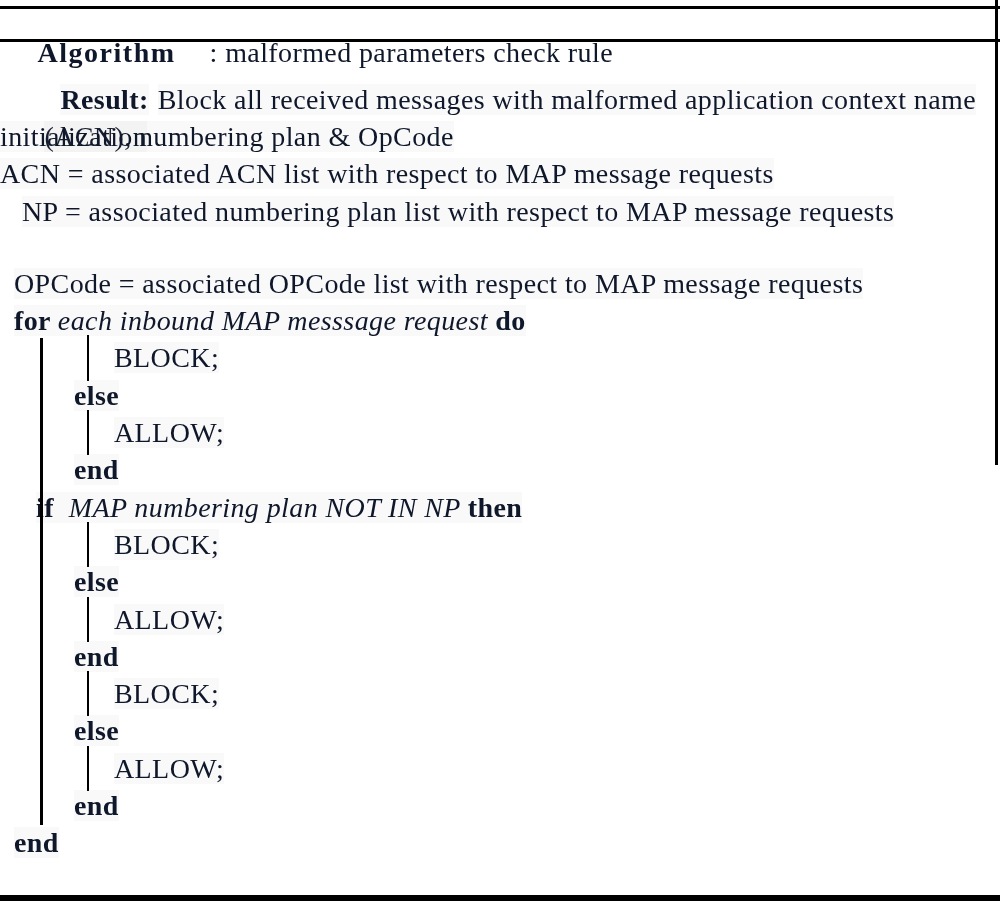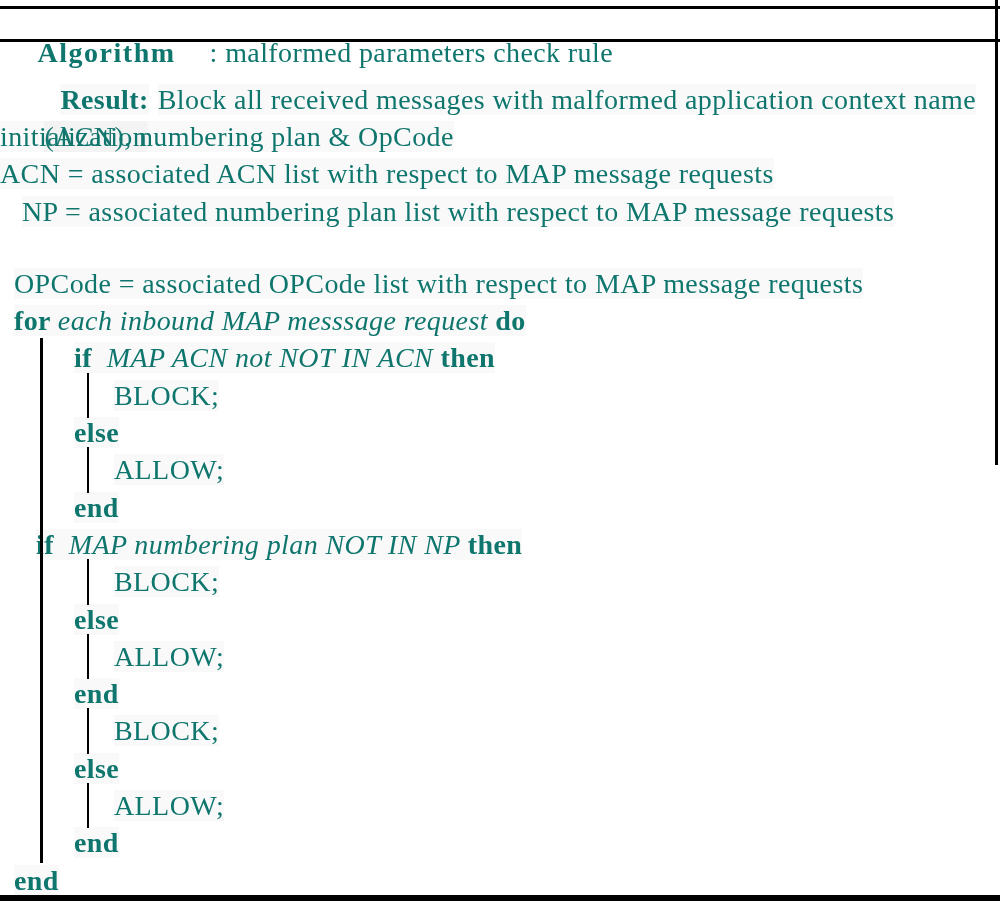--- a/index.html
+++ b/index.html
@@ -5,21 +5,21 @@
   html, body {
     margin: 0;
     padding: 0;
     background: #ffffff;
   }
   .figure {
     position: relative;
     width: 1000px;
     height: 905px;
     background: #ffffff;
-    color: #0f766e;
+    color: #0f172a;
     font-family: "Liberation Serif", "DejaVu Serif", serif;
     font-size: 28px;
     letter-spacing: 0.4px;
     overflow: hidden;
   }
   .hrule {
     position: absolute;
     left: 0;
     right: 0;
     background: #000000;
@@ -123,21 +123,20 @@
       <span class="seg">(ACN), numbering plan &amp; OpCode</span>
     </div>
   </div>
 
   <div class="code-body">
       <div class="code-row" style=""><span class="seg plain">initialization</span></div>
       <div class="code-row" style=""><span class="seg plain">ACN = associated ACN list with respect to MAP message requests</span></div>
       <div class="code-row" style="padding-left: 22px;"><span class="seg plain">NP = associated numbering plan list with respect to MAP message requests</span></div>
       <div class="code-row" style="padding-left: 14px; margin-top: 35px;"><span class="seg plain">OPCode = associated OPCode list with respect to MAP message requests</span></div>
       <div class="code-row" style="padding-left: 14px;"><span class="seg bold">for </span><span class="seg italic">each inbound MAP messsage request </span><span class="seg bold">do</span></div>
-      <div class="code-row" style="padding-left: 74px;"><span class="vrule outer"></span><span class="seg bold">if  </span><span class="seg italic">MAP ACN not NOT IN ACN </span><span class="seg bold">then</span></div>
       <div class="code-row" style="padding-left: 114px;"><span class="vrule outer"></span><span class="vrule inner"></span><span class="seg plain">BLOCK;</span></div>
       <div class="code-row" style="padding-left: 74px;"><span class="vrule outer"></span><span class="seg bold">else</span></div>
       <div class="code-row" style="padding-left: 114px;"><span class="vrule outer"></span><span class="vrule inner"></span><span class="seg plain">ALLOW;</span></div>
       <div class="code-row" style="padding-left: 74px;"><span class="vrule outer"></span><span class="seg bold">end</span></div>
       <div class="code-row" style="padding-left: 36px;"><span class="vrule outer"></span><span class="seg bold">if  </span><span class="seg italic">MAP numbering plan NOT IN NP </span><span class="seg bold">then</span></div>
       <div class="code-row" style="padding-left: 114px;"><span class="vrule outer"></span><span class="vrule inner"></span><span class="seg plain">BLOCK;</span></div>
       <div class="code-row" style="padding-left: 74px;"><span class="vrule outer"></span><span class="seg bold">else</span></div>
       <div class="code-row" style="padding-left: 114px;"><span class="vrule outer"></span><span class="vrule inner"></span><span class="seg plain">ALLOW;</span></div>
       <div class="code-row" style="padding-left: 74px;"><span class="vrule outer"></span><span class="seg bold">end</span></div>
       <div class="code-row" style="padding-left: 114px;"><span class="vrule outer"></span><span class="vrule inner"></span><span class="seg plain">BLOCK;</span></div>

